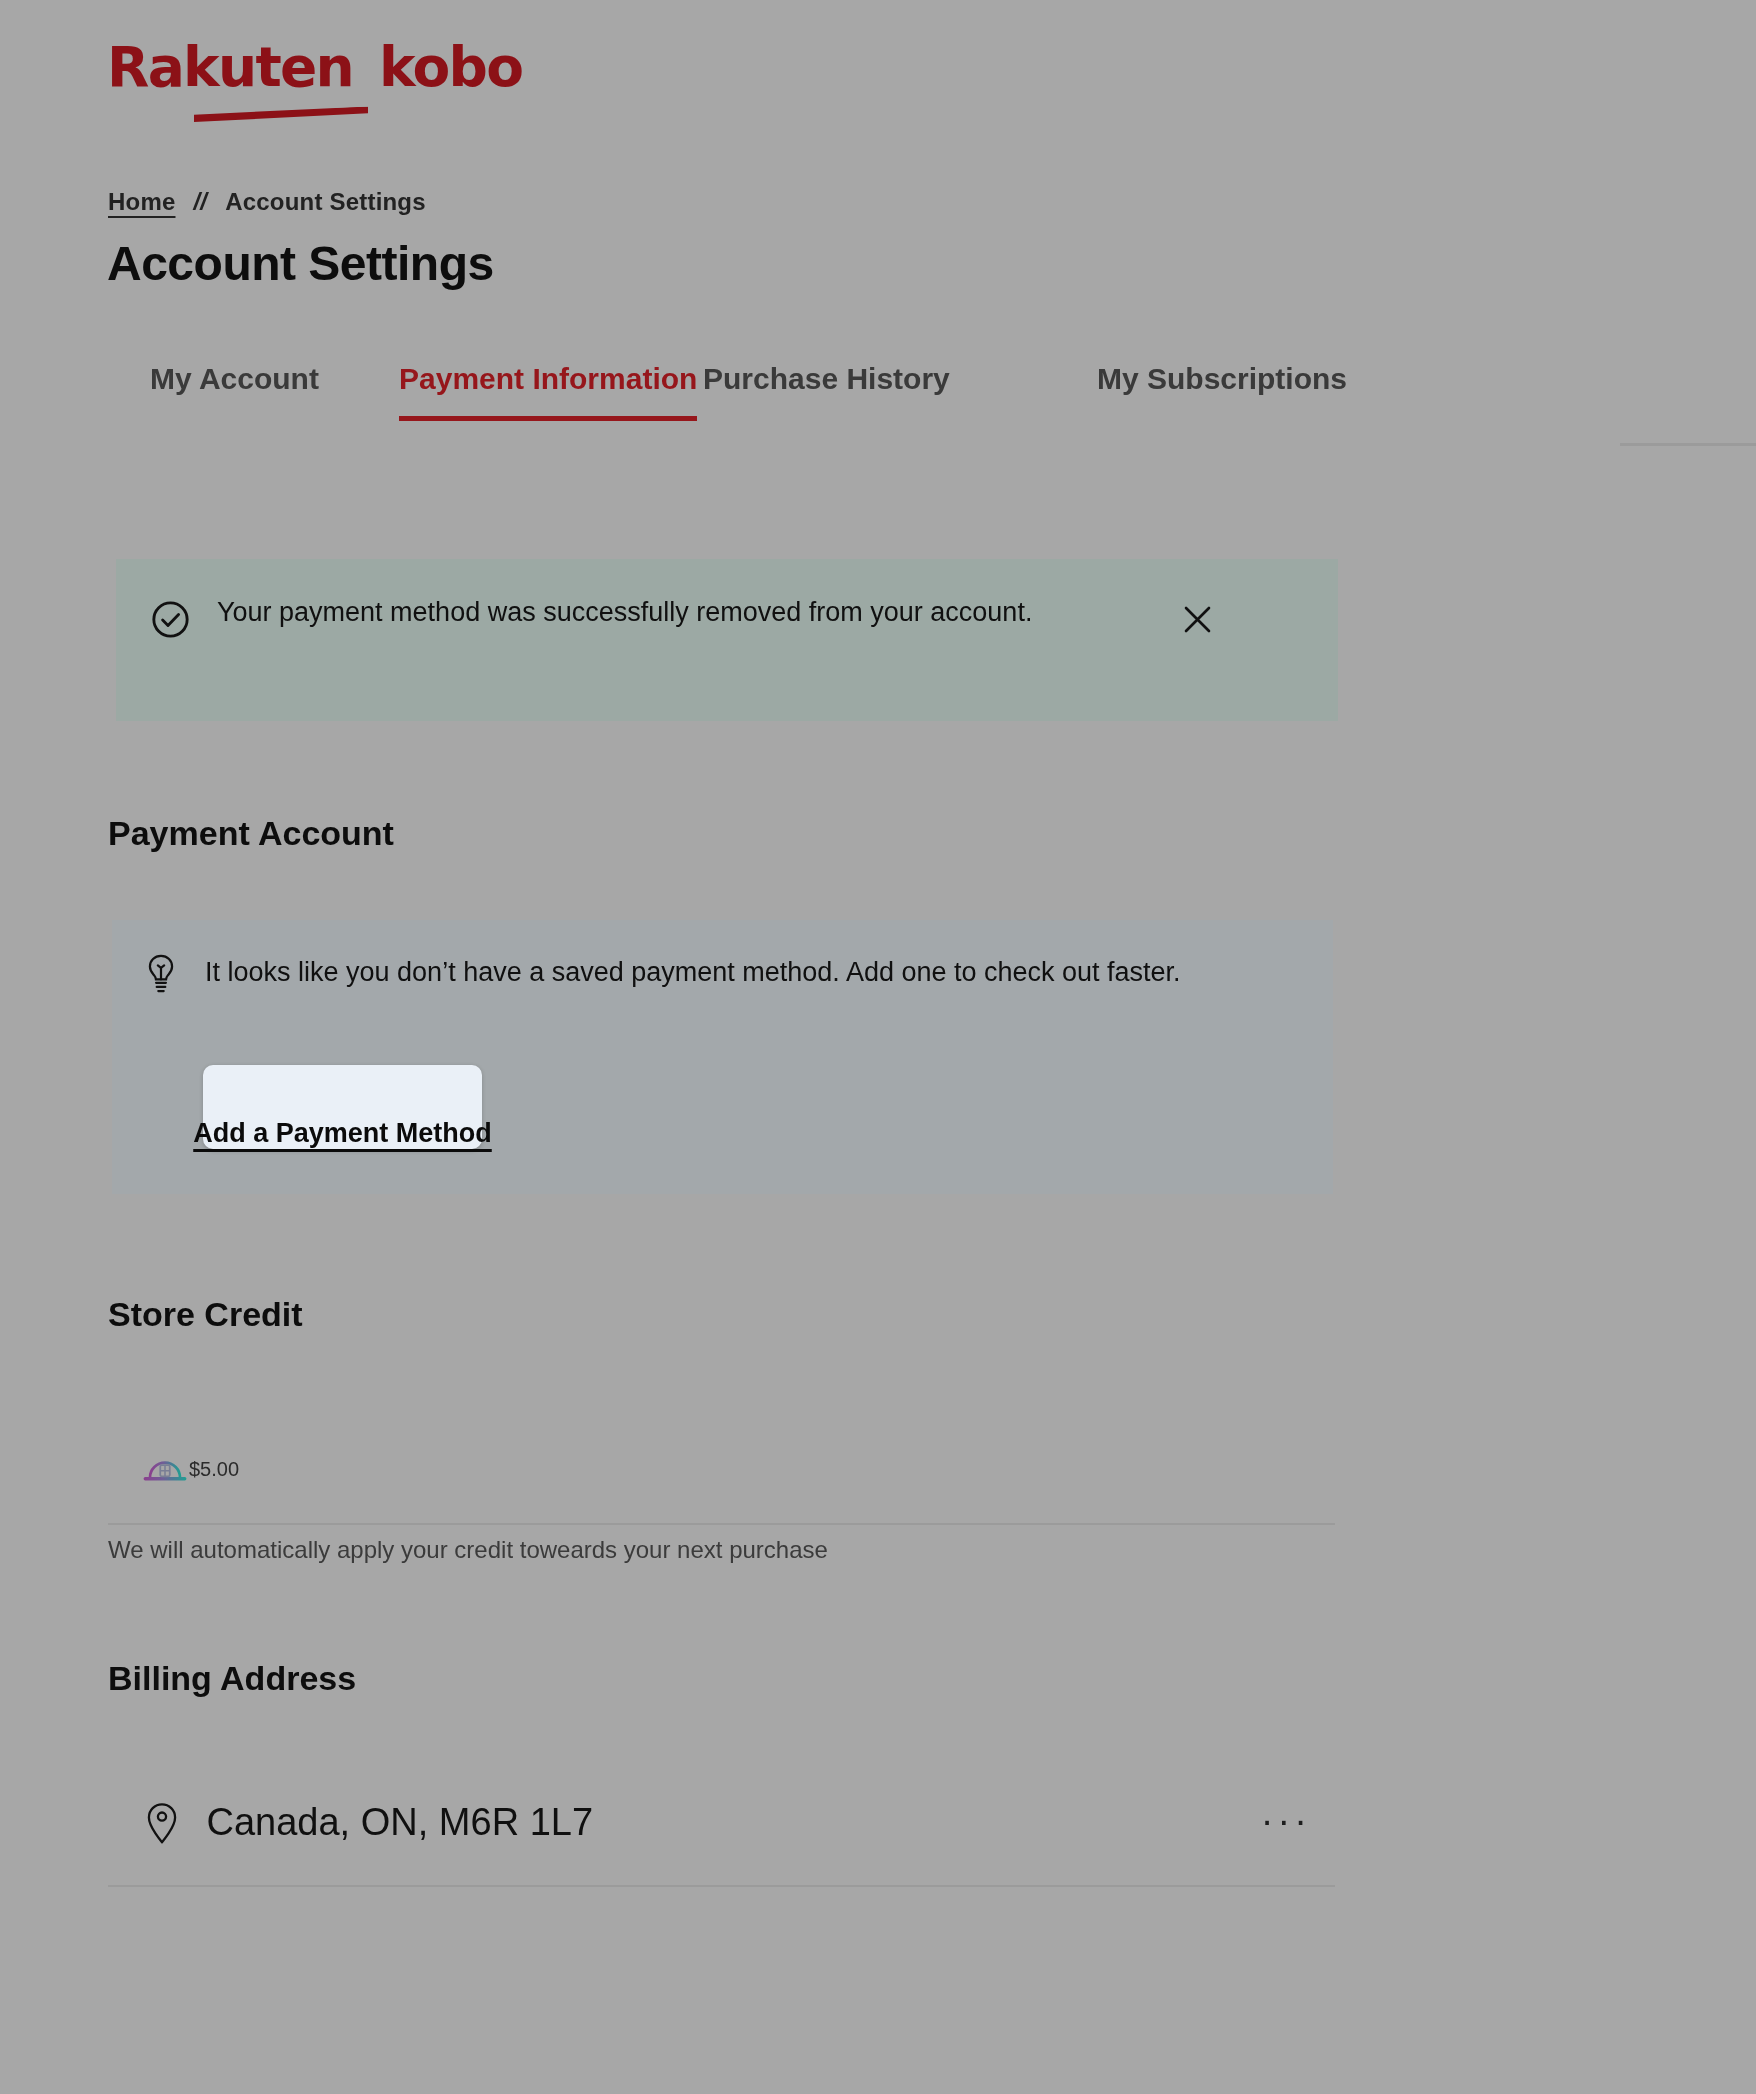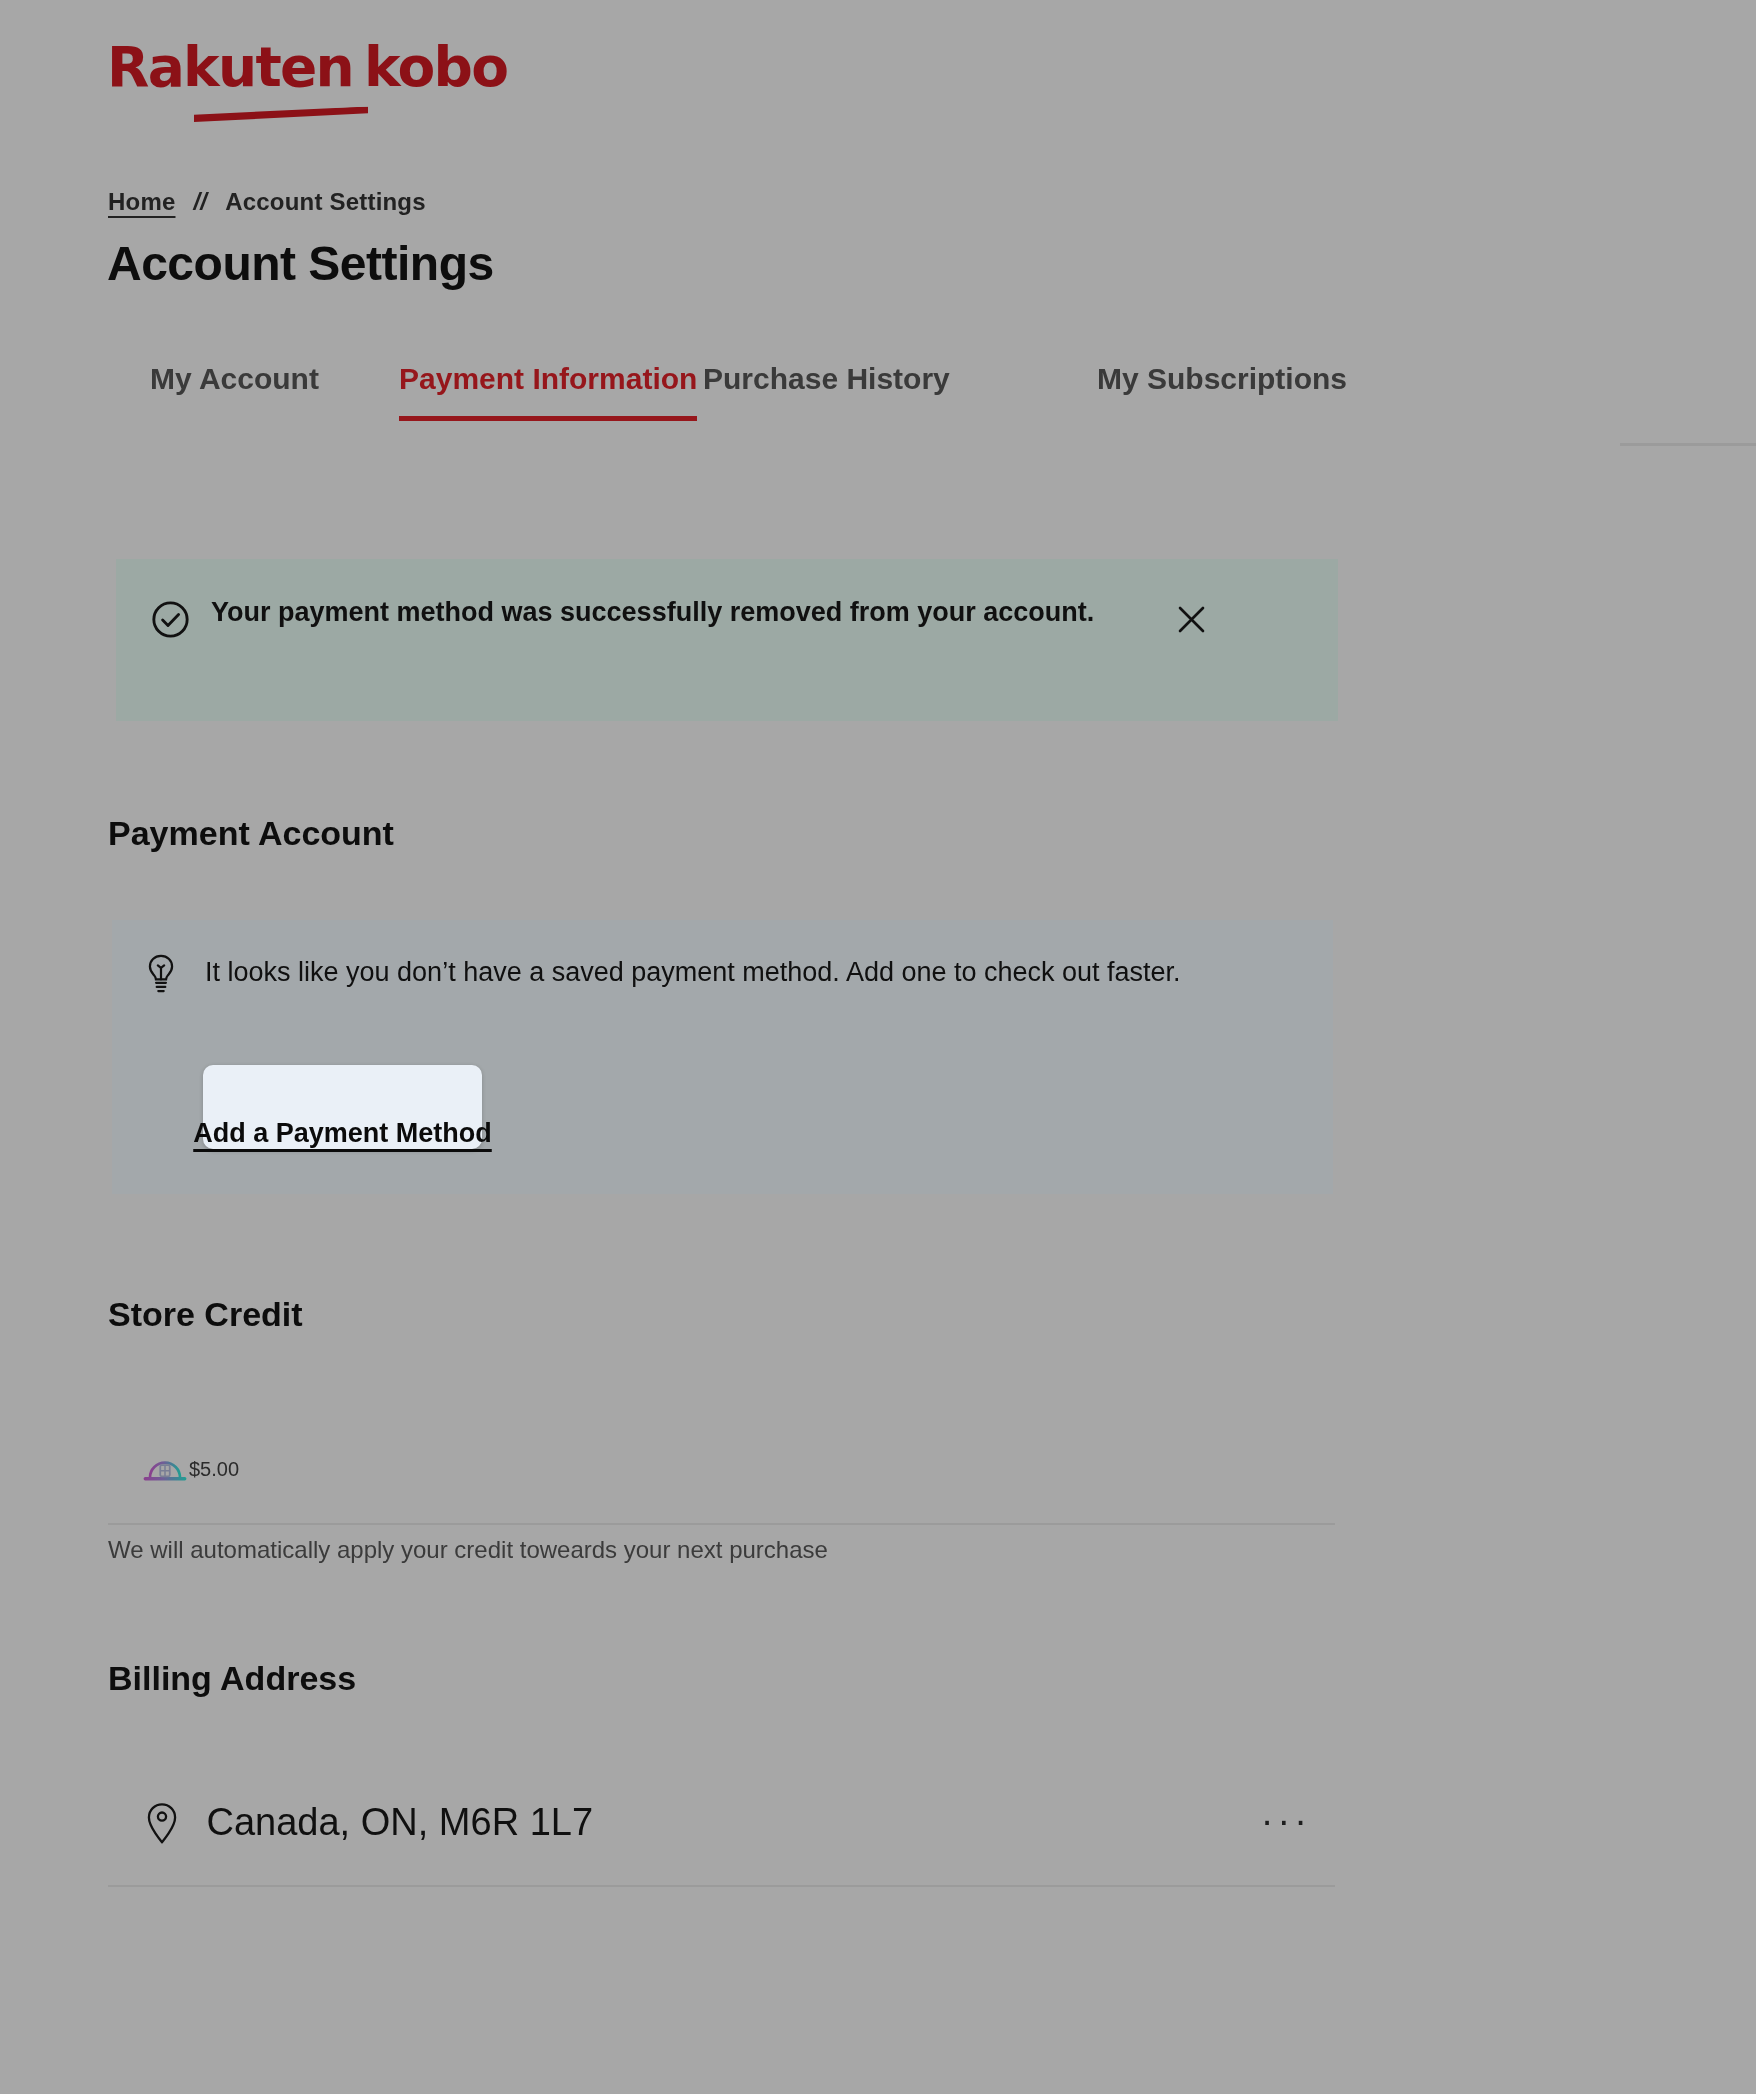--- a/index.html
+++ b/index.html
@@ -35,21 +35,21 @@
   }
   .logo-text {
     font-family: "DejaVu Sans", sans-serif;
     font-weight: 700;
     font-size: 55px;
     letter-spacing: -1.7px;
     color: #8c1117;
     line-height: 1;
     white-space: nowrap;
   }
-  .logo-text .kobo { margin-left: 11px; }
+  .logo-text .kobo { margin-left: 26px; }
   .logo-swoosh {
     position: absolute;
     left: 87px;
     top: 69px;
     width: 174px;
     height: 10.7px;
     background: #8c1117;
     transform: skewY(-1.6deg);
     clip-path: polygon(0 30%, 100% 0, 100% 62%, 0 100%);
   }
@@ -148,23 +148,23 @@
     padding: 36px 31px 0 33px;
   }
   .alert-icon {
     flex: 0 0 auto;
     width: 43px;
     height: 43px;
     margin-top: 3.3px;
   }
   .alert-msg {
     flex: 1 1 auto;
-    margin-left: 19px;
+    margin-left: 25px;
     font-size: 27px;
-    font-weight: 700;
+    font-weight: 400;
     line-height: 1.33;
     color: #101010;
     max-width: 959px;
   }
   .alert-close {
     flex: 0 0 auto;
     width: 43px;
     height: 43px;
     margin-top: 3.3px;
     margin-right: 8.3px;

